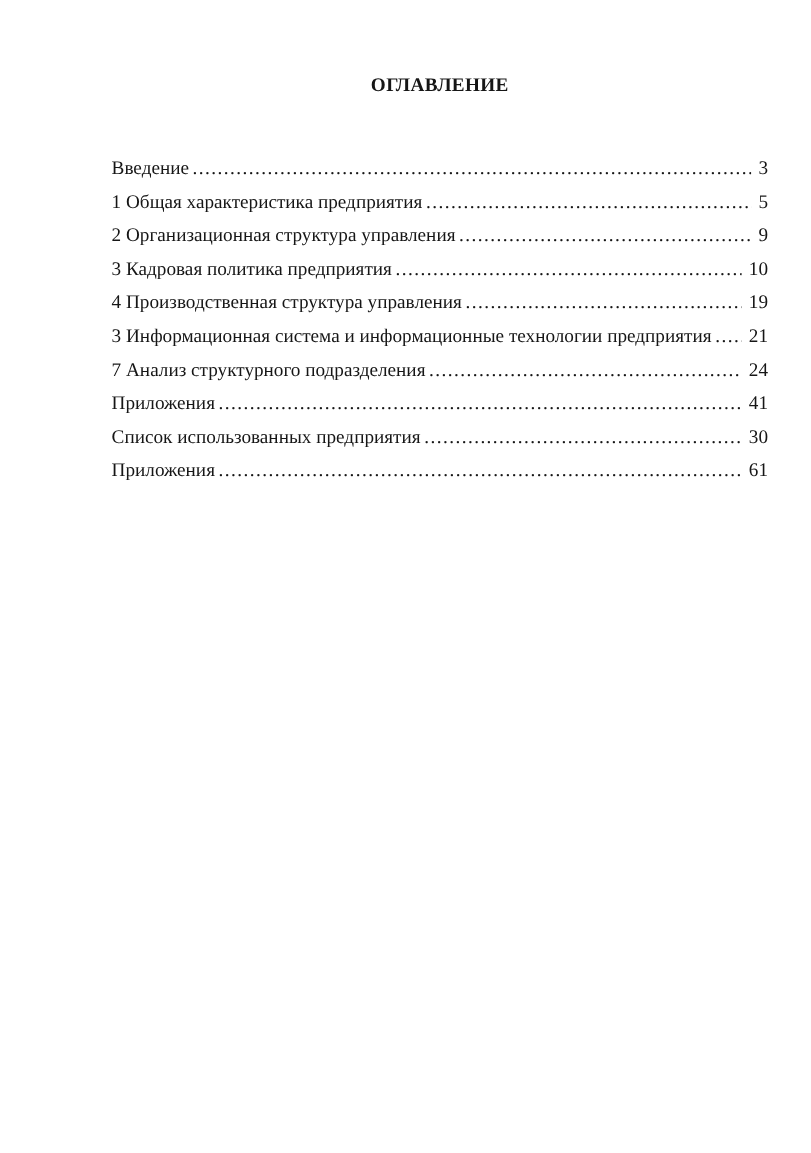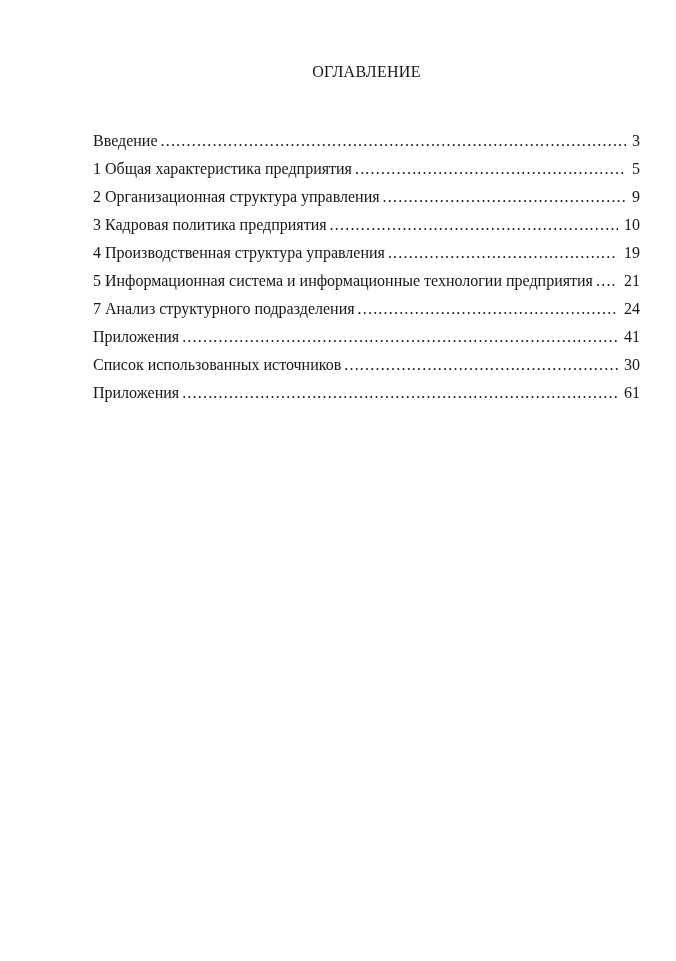--- a/index.html
+++ b/index.html
@@ -17,21 +17,21 @@
   .doc-page {
     box-sizing: border-box;
     width: 676px;
     height: 961px;
     padding: 61px 36px 0 93px;
     background: #ffffff;
   }
   .doc-title {
     margin: 0 0 44px 0;
     font-size: 16px;
-    font-weight: 400;
+    font-weight: 700;
     line-height: 22px;
     text-align: center;
     letter-spacing: 0.3px;
     color: #161616;
   }
   .toc {
     width: 100%;
   }
   .toc-row {
     display: flex;
@@ -90,39 +90,39 @@
     <span class="toc-page">10</span>
   </div>
 
   <div class="toc-row">
     <span class="toc-label">4 Производственная структура управления</span>
     <span class="toc-dots"></span>
     <span class="toc-page">19</span>
   </div>
 
   <div class="toc-row">
-    <span class="toc-label">5 Информационная система и информационные технологии предприятия</span>
+    <span class="toc-label">3 Информационная система и информационные технологии предприятия</span>
     <span class="toc-dots"></span>
     <span class="toc-page">21</span>
   </div>
 
   <div class="toc-row">
     <span class="toc-label">7 Анализ структурного подразделения</span>
     <span class="toc-dots"></span>
     <span class="toc-page">24</span>
   </div>
 
   <div class="toc-row">
     <span class="toc-label">Приложения</span>
     <span class="toc-dots"></span>
     <span class="toc-page">41</span>
   </div>
 
   <div class="toc-row">
-    <span class="toc-label">Список использованных источников</span>
+    <span class="toc-label">Список использованных предприятия</span>
     <span class="toc-dots"></span>
     <span class="toc-page">30</span>
   </div>
 
   <div class="toc-row">
     <span class="toc-label">Приложения</span>
     <span class="toc-dots"></span>
     <span class="toc-page">61</span>
   </div>
 </div>

